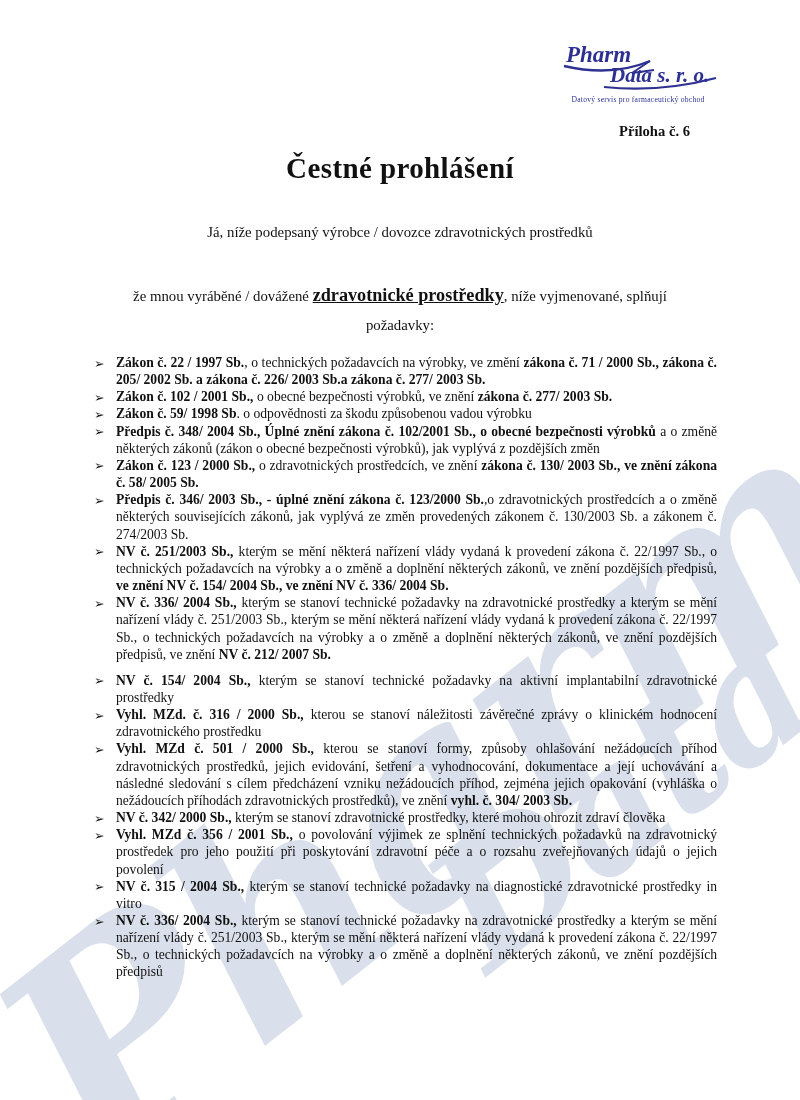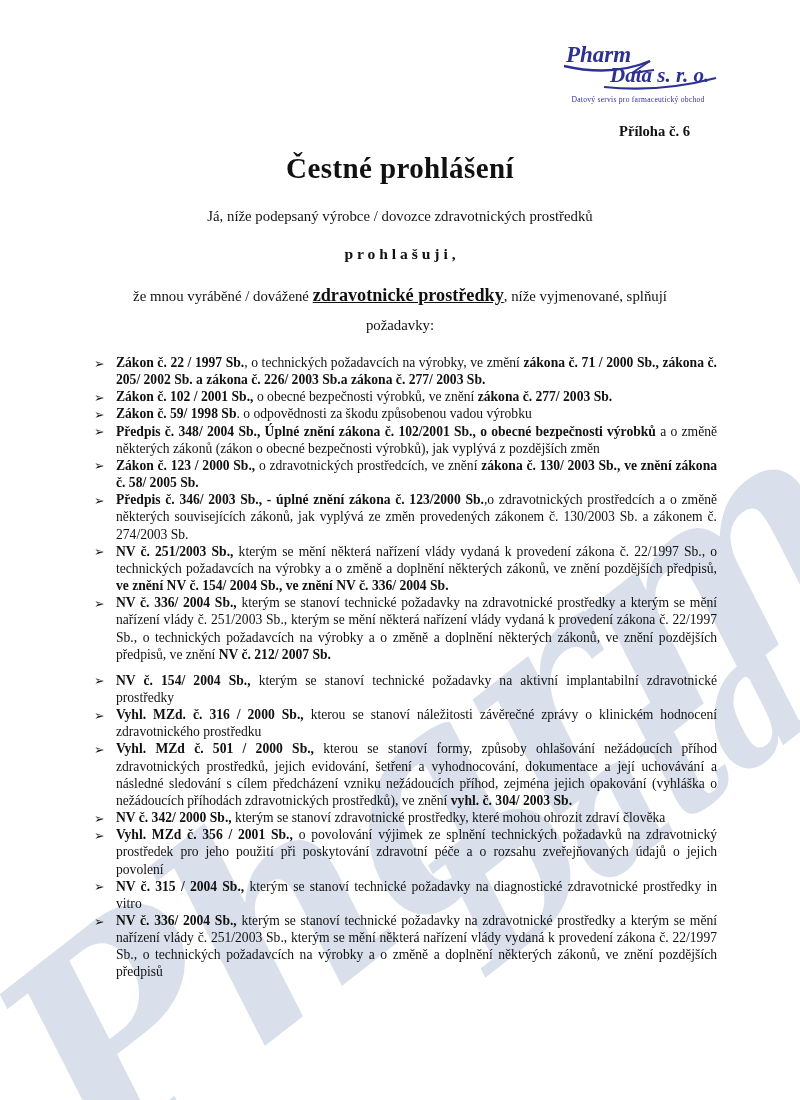--- a/index.html
+++ b/index.html
@@ -26,21 +26,21 @@
     font-family:"Liberation Serif","DejaVu Serif",serif;
   }
   .attachment {
     position:absolute; top:123px; right:110px;
     font-weight:bold; font-size:14.6px;
   }
   .title {
     position:absolute; top:152px; left:0; width:100%; text-align:center;
     font-weight:bold; font-size:29px; letter-spacing:0.4px;
   }
-  .intro1 { position:absolute; top:208px; left:0; width:100%; text-align:center; font-size:14.8px; }
+  .intro1 { position:absolute; top:224px; left:0; width:100%; text-align:center; font-size:14.8px; }
   .declare { position:absolute; top:245px; left:0; width:100%; text-align:center; font-weight:bold; font-size:15.6px; }
   .intro2 { position:absolute; top:285px; left:0; width:100%; text-align:center; font-size:14.8px; }
   .intro2 .big { font-size:18.2px; font-weight:bold; text-decoration:underline; }
   .intro3 { position:absolute; top:317px; left:0; width:100%; text-align:center; font-size:14.8px; }
   
   .law-list {
     position:absolute; top:354px; left:85px; width:632px;
     list-style:none; margin:0; padding:0;
   }
   .law-list li {
@@ -75,21 +75,20 @@
         <path d="M46,47 C86,51 124,47 158,38" fill="none" stroke-width="2.2" stroke="#2e3192"></path>
       </svg>
       <div class="logo-tagline" style="color:#2e3192;">Datový servis pro farmaceutický obchod</div>
     </div>
 
     <div class="attachment">Příloha č. 6</div>
 
     <h1 class="title" style="margin:0;">Čestné prohlášení</h1>
 
     <div class="intro1">Já, níže podepsaný výrobce / dovozce zdravotnických prostředků</div>
-    <div class="declare">p r o h l a š u j i ,</div>
     <div class="intro2"><span>že mnou vyráběné / dovážené </span><span class="big">zdravotnické prostředky</span><span>, níže vyjmenované, splňují</span></div>
     <div class="intro3">požadavky:</div>
 
     <ul class="law-list">
         <li><span class="marker">➢</span><span class="b">Zákon č. 22 / 1997 Sb.</span><span>, o technických požadavcích na výrobky, ve změní </span><span class="b">zákona č. 71 / 2000 Sb., zákona č. 205/ 2002 Sb. a zákona č. 226/ 2003 Sb.a zákona č. 277/ 2003 Sb.</span></li>
         <li><span class="marker">➢</span><span class="b">Zákon č. 102 / 2001 Sb.,</span><span> o obecné bezpečnosti výrobků, ve znění </span><span class="b">zákona č. 277/ 2003 Sb.</span></li>
         <li><span class="marker">➢</span><span class="b">Zákon č. 59/ 1998 Sb</span><span>. o odpovědnosti za škodu způsobenou vadou výrobku</span></li>
         <li><span class="marker">➢</span><span class="b">Předpis č. 348/ 2004 Sb., Úplné znění zákona č. 102/2001 Sb., o obecné bezpečnosti výrobků</span><span> a o změně některých zákonů (zákon o obecné bezpečnosti výrobků), jak vyplývá z pozdějších změn</span></li>
         <li><span class="marker">➢</span><span class="b">Zákon č. 123 / 2000 Sb.,</span><span> o zdravotnických prostředcích, ve znění </span><span class="b">zákona č. 130/ 2003 Sb., ve znění zákona č. 58/ 2005 Sb.</span></li>
         <li><span class="marker">➢</span><span class="b">Předpis č. 346/ 2003 Sb., - úplné znění zákona č. 123/2000 Sb.</span><span>,o zdravotnických prostředcích a o změně některých souvisejících zákonů, jak vyplývá ze změn provedených zákonem č. 130/2003 Sb. a zákonem č. 274/2003 Sb.</span></li>

